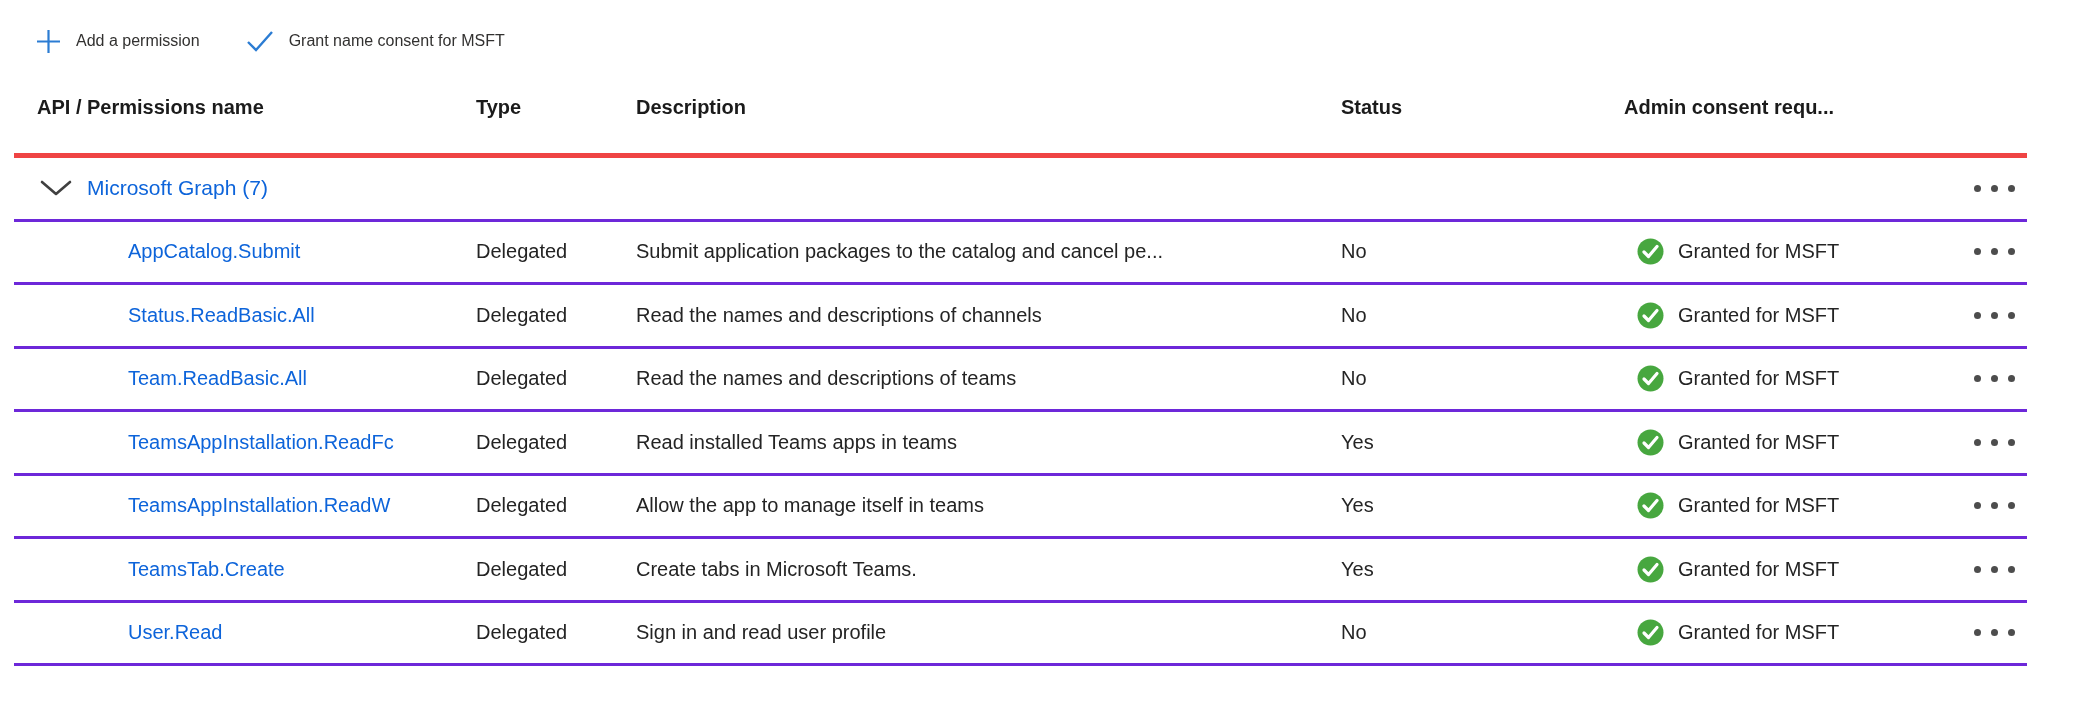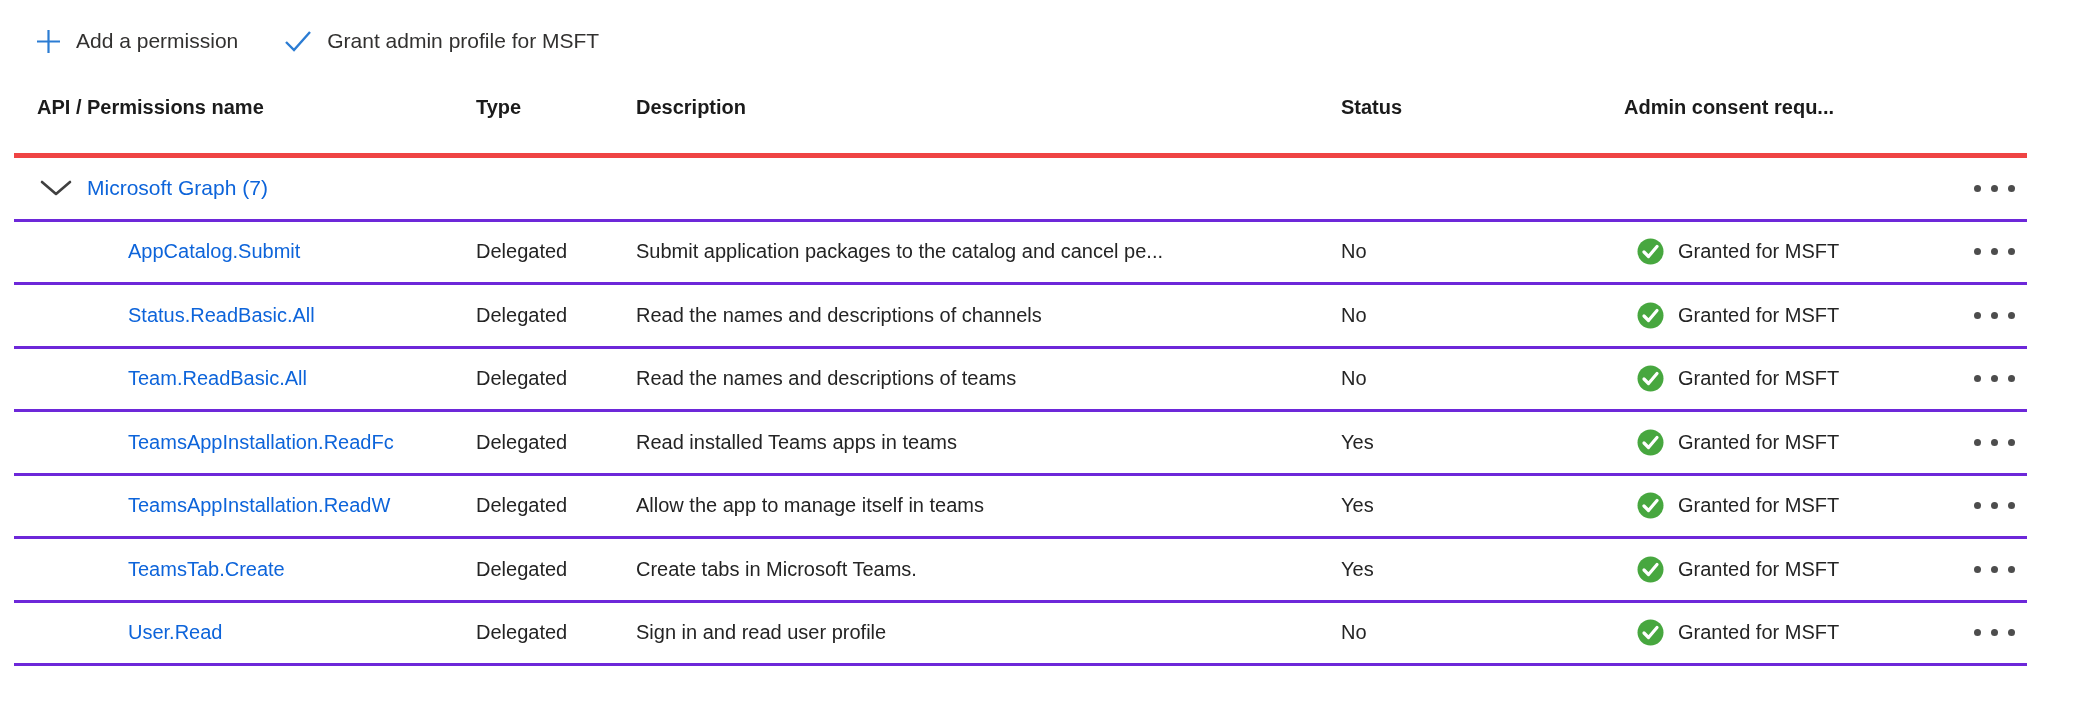--- a/index.html
+++ b/index.html
@@ -5,21 +5,21 @@
   * { margin:0; padding:0; box-sizing:border-box; }
   html,body { width:2078px; height:706px; background:#ffffff;
     font-family:"Liberation Sans","DejaVu Sans",sans-serif; color:#242424; overflow:hidden; }
 
   .page { position:relative; width:2078px; height:706px; }
 
   
   .toolbar { position:absolute; top:20px; left:36px; height:42px;
     display:flex; align-items:center; gap:46px; }
   .tb-btn { display:flex; align-items:center; gap:15px; background:none; border:none;
-    font-family:inherit; font-size:21px; color:#323130; cursor:pointer; white-space:nowrap; }
+    font-family:inherit; font-size:16px; color:#323130; cursor:pointer; white-space:nowrap; }
   .tb-btn svg { display:block; }
 
   
   .tbl { position:absolute; left:14px; top:62px; width:2013px; }
   .grid { display:grid; grid-template-columns:448px 160px 705px 283px 1fr 73px; align-items:center; }
 
   .thead { height:96px; border-bottom:5px solid #ef4444; }
   .th { font-weight:700; font-size:20px; color:#1b1b1b; white-space:nowrap; overflow:hidden; }
   .th.name { padding-left:23px; }
   .th.type, .th.desc, .th.admin, .th.status { padding-left:14px; }
@@ -56,21 +56,21 @@
         </svg>
       </span>
       <span>Add a permission</span>
     </button>
     <button class="tb-btn">
       <span>
         <svg width="28" height="24" viewBox="0 0 28 24">
           <path d="M2 13 L10 21 L26 3" stroke-width="2.4" fill="none" stroke="#2b7cd3"></path>
         </svg>
       </span>
-      <span>Grant admin profile for MSFT</span>
+      <span>Grant name consent for MSFT</span>
     </button>
   </div>
 
   <div class="tbl">
 
     <div class="grid thead">
       <div class="th name">API / Permissions name</div>
       <div class="th type">Type</div>
       <div class="th desc">Description</div>
       <div class="th status">Status</div>

